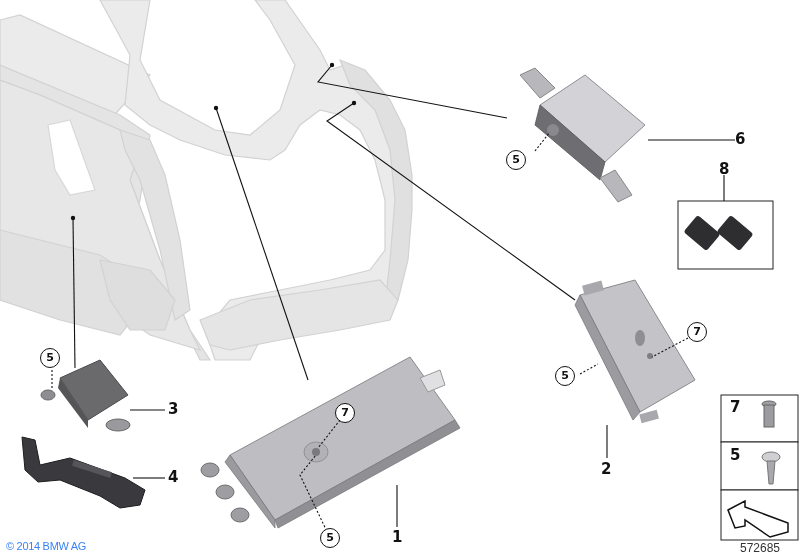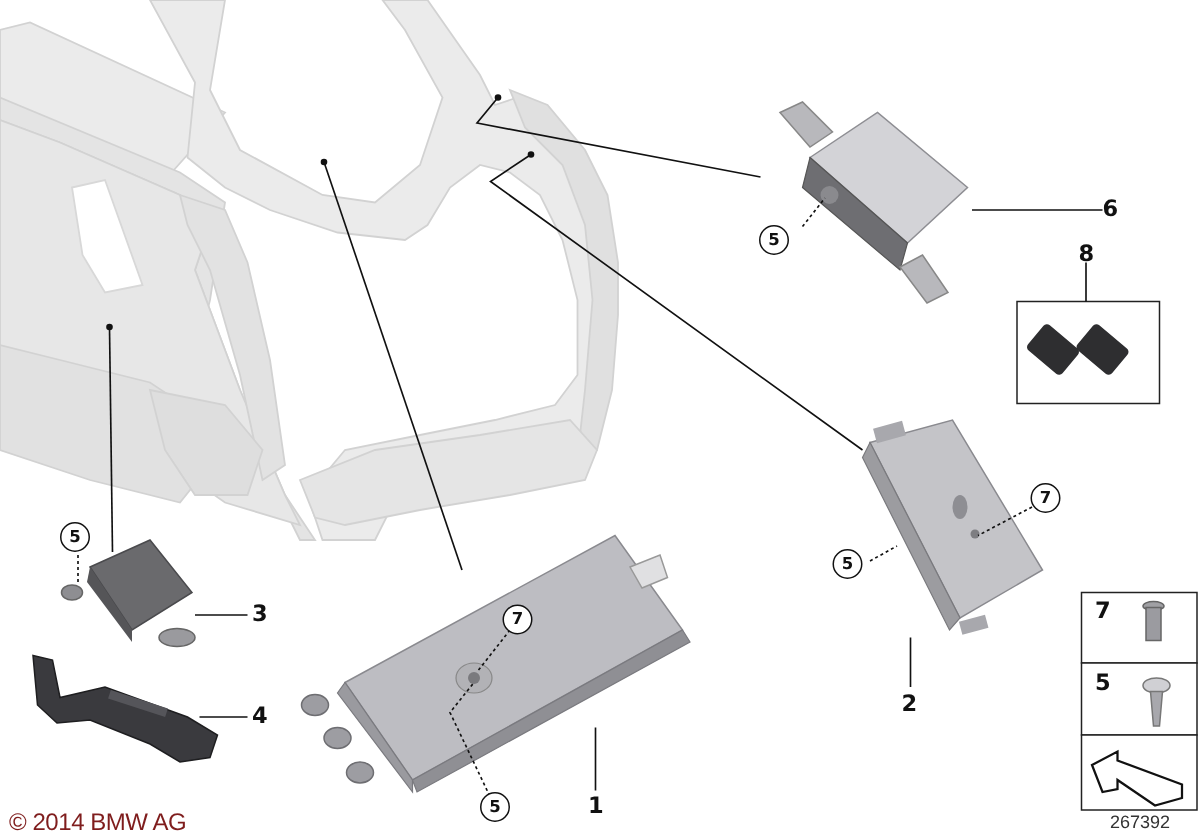--- a/index.html
+++ b/index.html
@@ -1,20 +1,20 @@
 <!DOCTYPE html>
 <html><head>
 <meta charset="utf-8">
 <style>
   html, body { margin:0; padding:0; background:#ffffff; }
   body { width:800px; height:560px; position:relative; overflow:hidden; font-family:"Liberation Sans", sans-serif; }
   #diagram { position:absolute; left:0; top:0; width:800px; height:560px; }
   .num { position:absolute; font-family:"DejaVu Sans", sans-serif; font-weight:bold; font-size:15px; color:#111; line-height:1; }
   .callout { position:absolute; width:18px; height:18px; border:1.5px solid #111; border-radius:50%; background:#fff; font-family:"DejaVu Sans", sans-serif; font-weight:bold; font-size:11px; line-height:18px; text-align:center; color:#111; box-sizing:content-box; }
-  .copyright { position:absolute; left:6px; top:540px; font-family:"Liberation Sans", sans-serif; font-size:16px; color:#7f1d1d; letter-spacing:-0.3px;text-align:right; }
+  .copyright { position:absolute; left:6px; top:540px; font-family:"Liberation Sans", sans-serif; font-size:11px; color:#3b82f6; letter-spacing:-0.3px;text-align:right; }
   .imgid { position:absolute; left:740px; top:541px; font-family:"Liberation Sans", sans-serif; font-size:12px; color:#333; }
   .legend-num { position:absolute; font-family:"DejaVu Sans", sans-serif; font-weight:bold; font-size:15px; color:#111; }
 </style>
 </head>
 <body>
 
 <svg id="diagram" width="800" height="560" viewBox="0 0 800 560" xmlns="http://www.w3.org/2000/svg">
 
   <g fill="#ebebeb" stroke="#d2d2d2" stroke-width="1.2">
 
@@ -139,13 +139,13 @@
 <div class="callout" style="left:555px; top:366px;">5</div>
 <div class="callout" style="left:687px; top:322px;">7</div>
 <div class="callout" style="left:40px; top:348px;">5</div>
 <div class="callout" style="left:335px; top:403px;">7</div>
 <div class="callout" style="left:320px; top:528px;">5</div>
 
 <div class="legend-num" style="left:730px; top:398px;">7</div>
 <div class="legend-num" style="left:730px; top:446px;">5</div>
 
 <div class="copyright">© 2014 BMW AG</div>
-<div class="imgid">267392</div>
+<div class="imgid">572685</div>
 
 </body></html>

